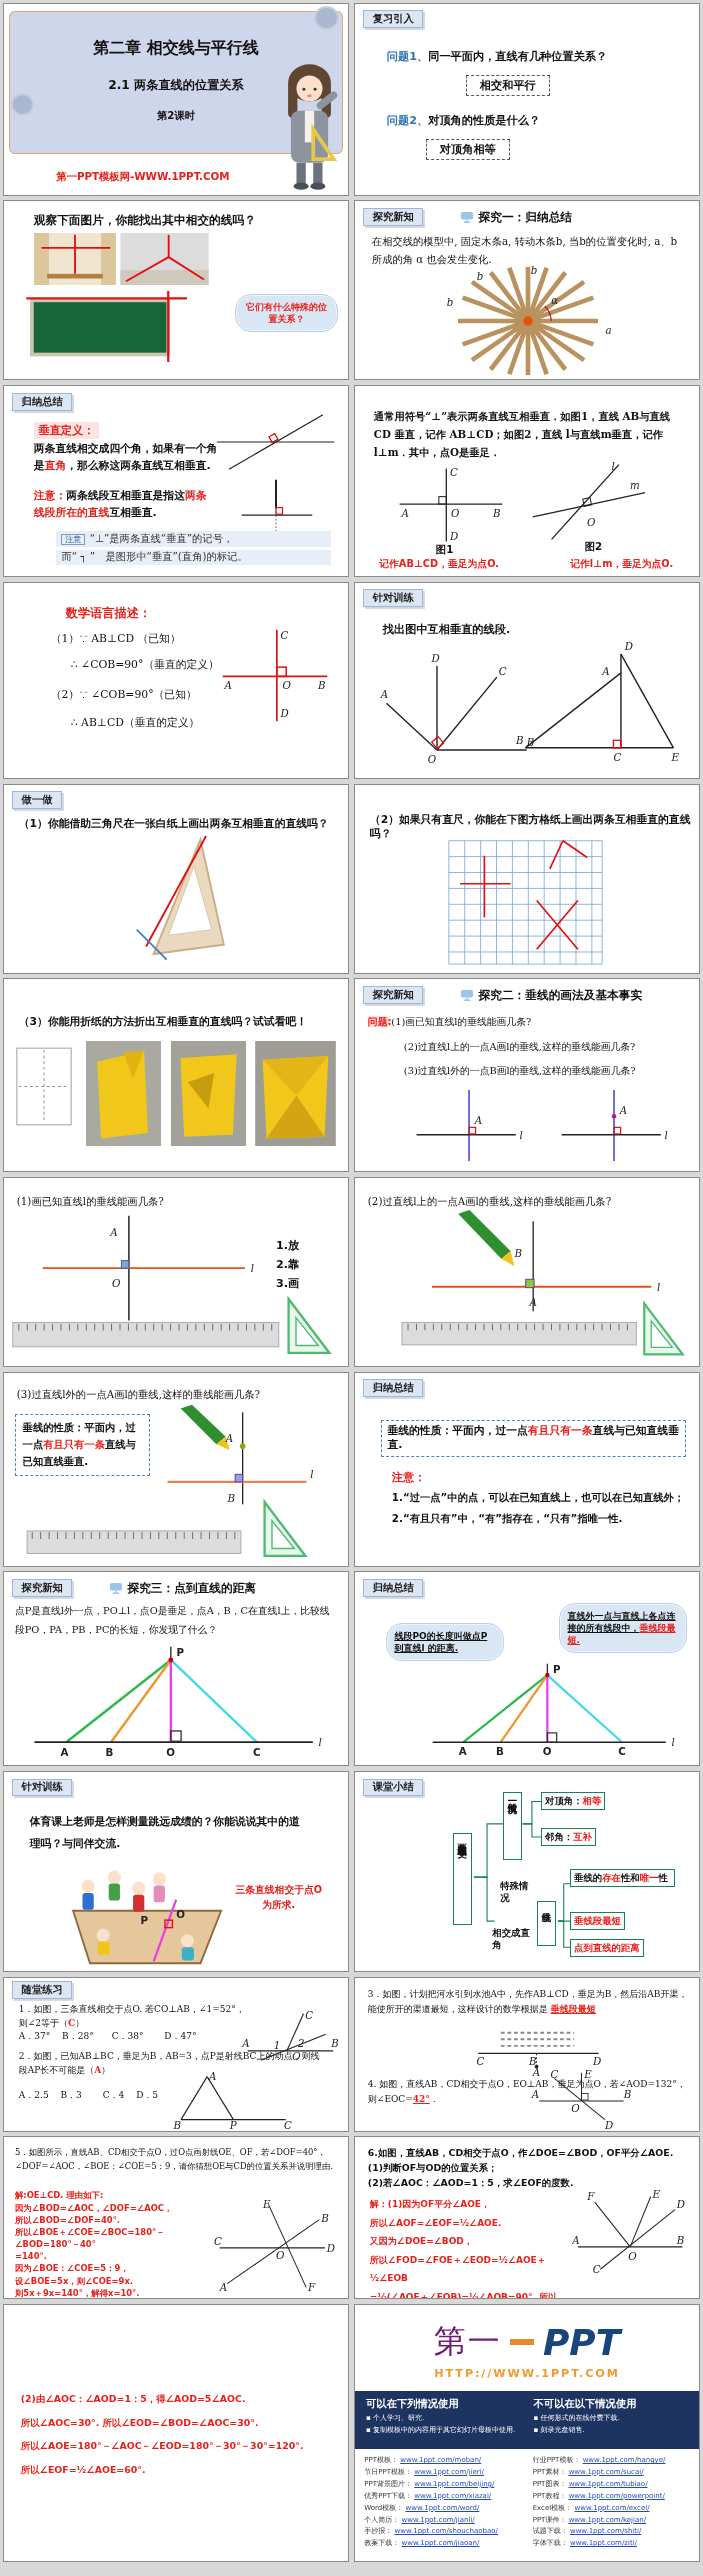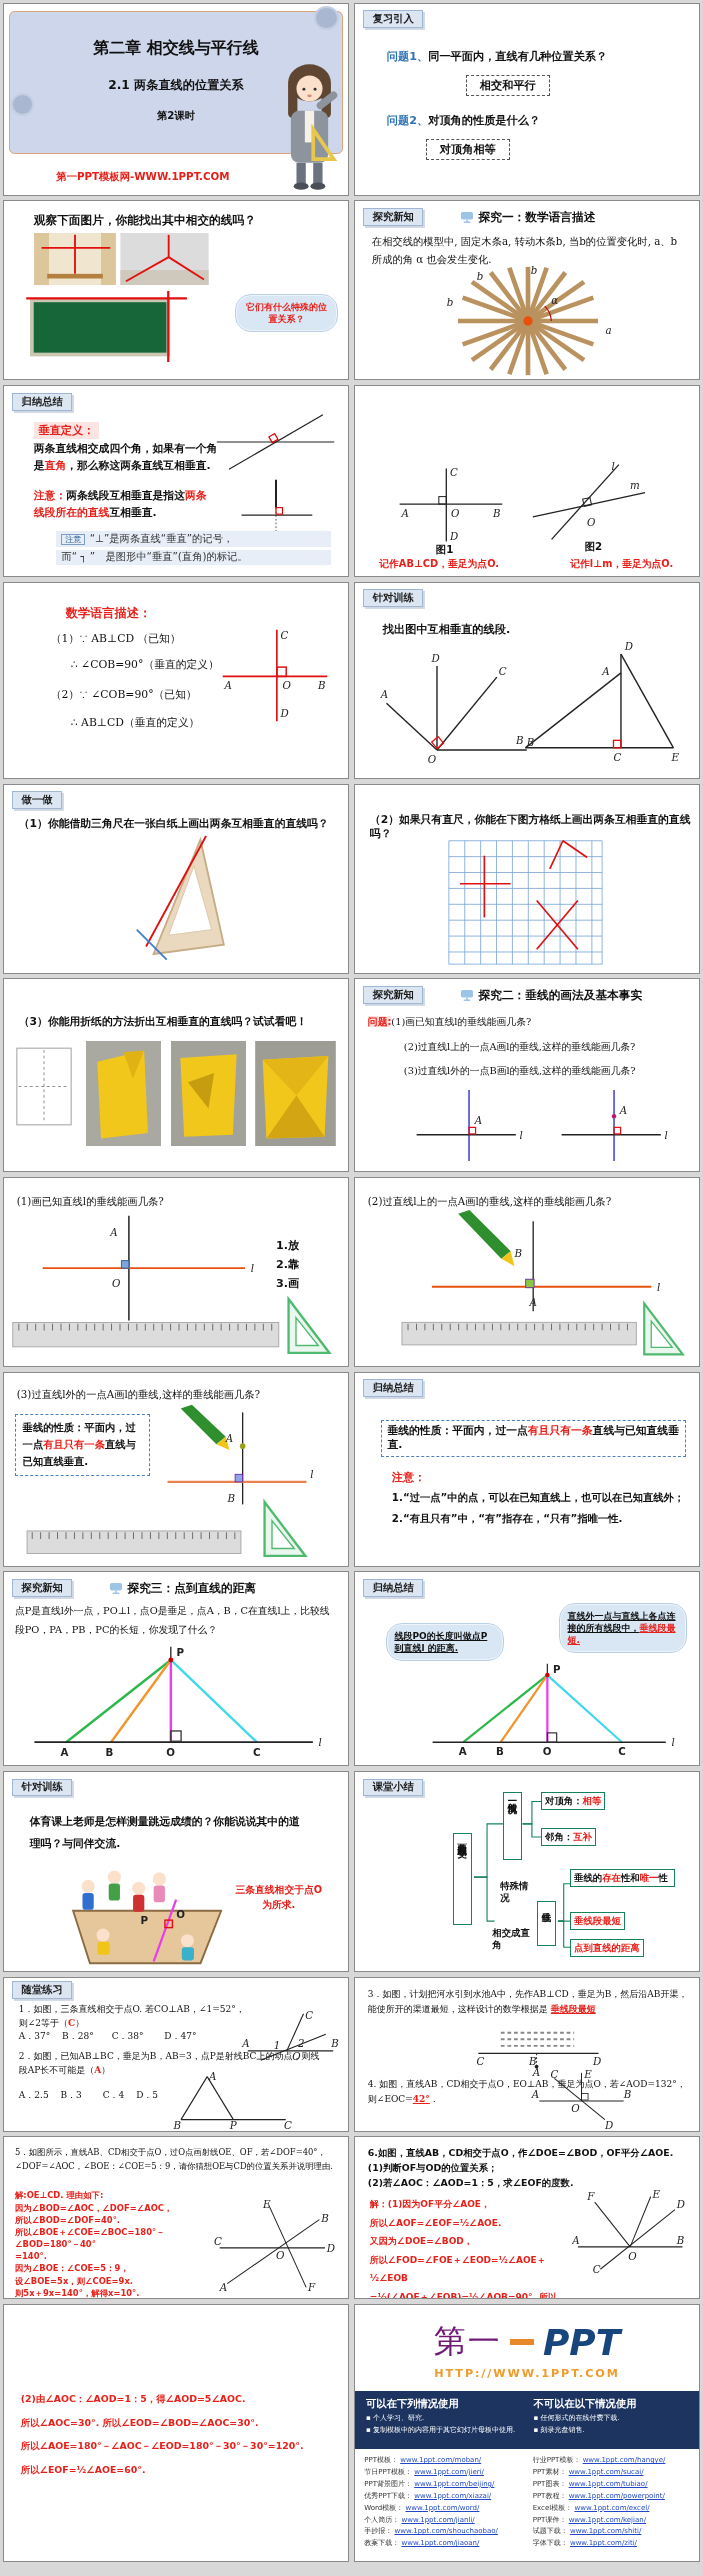--- a/index.html
+++ b/index.html
@@ -99,21 +99,21 @@
       <div class="abs cloud red" style="right:11.2px;top:94px;width:86px;text-align:center;">它们有什么特殊的位置关系？</div>
     </div>
     <div class="slide" style="height:178px">
       <div class="tag">探究新知</div>
       <div class="exp-head">
         <svg width="14" height="12.2" viewBox="0 0 15 13">
             <rect x="1" y="1" width="13" height="8" rx="2" fill="#9dc3e6"></rect>
             <line x1="7.5" y1="9" x2="7.5" y2="12" stroke="#9dc3e6" stroke-width="1.6"></line>
             <line x1="4" y1="12" x2="11" y2="12" stroke="#9dc3e6" stroke-width="1.6"></line>
           </svg>
-        <span>探究一：数学语言描述</span>
+        <span>探究一：归纳总结</span>
       </div>
       <div class="abs math" style="left:17px;right:11.2px;top:32px;font-size:10.3px;line-height:1.7;">在相交线的模型中, 固定木条a, 转动木条b, 当b的位置变化时, a、b 所成的角 α 也会发生变化.</div>
       <svg class="abs" style="left:56px;top:64px" width="234" height="112" viewBox="0 0 250 120">
         <g stroke="#b9925f" stroke-width="5">
           <line x1="50" y1="60" x2="200" y2="60"></line>
             <line x1="55" y1="85" x2="195" y2="35"></line>
             <line x1="65" y1="102" x2="185" y2="18"></line>
           <line x1="85" y1="112" x2="165" y2="8"></line>
             <line x1="105" y1="117" x2="145" y2="3"></line>
             <line x1="125" y1="118" x2="125" y2="2"></line>
@@ -149,20 +149,21 @@
         <line x1="45" y1="34" x2="45" y2="66" stroke="#555" stroke-width="1" stroke-dasharray="2,2"></line>
         <line x1="8" y1="42" x2="84" y2="42" stroke="#222" stroke-width="1.4"></line>
         <rect x="45" y="34" width="7" height="7" fill="none" stroke="#d00" stroke-width="1.2"></rect>
       </svg>
       <div class="abs" style="left:52px;top:142px;right:17px;">
         <div class="notebox"><span style="border:0.9px solid #7c9cc4;font-size:8px;padding:0 2.8px;margin-right:4.7px;color:#2e5d94;">注意</span><span style="color:#333">“⊥”是两条直线“垂直”的记号，</span></div>
         <div class="notebox" style="color:#333">而“ ┐ ”　是图形中“垂直”(直角)的标记。</div>
       </div>
     </div>
     <div class="slide" style="height:190px">
+      <div class="abs math" style="left:19px;right:13px;top:20.6px;font-size:10.3px;line-height:1.75;font-weight:600;">通常用符号“⊥”表示两条直线互相垂直．如图1，直线 AB与直线CD 垂直，记作 AB⊥CD；如图2，直线 l与直线m垂直，记作 l⊥m．其中，点O是垂足．</div>
       <svg class="abs" style="left:37px;top:77px" width="117" height="84" viewBox="0 0 125 90">
         <line x1="58" y1="6" x2="58" y2="84" stroke="#222" stroke-width="1.4"></line>
         <line x1="8" y1="44" x2="118" y2="44" stroke="#222" stroke-width="1.4"></line>
         <rect x="50" y="36" width="8" height="8" fill="none" stroke="#222" stroke-width="1.1"></rect>
         <text x="62" y="14">C</text>
           <text x="10" y="58">A</text>
         <text x="63" y="58">O</text>
           <text x="108" y="58">B</text>
         <text x="62" y="82">D</text>
       </svg>

